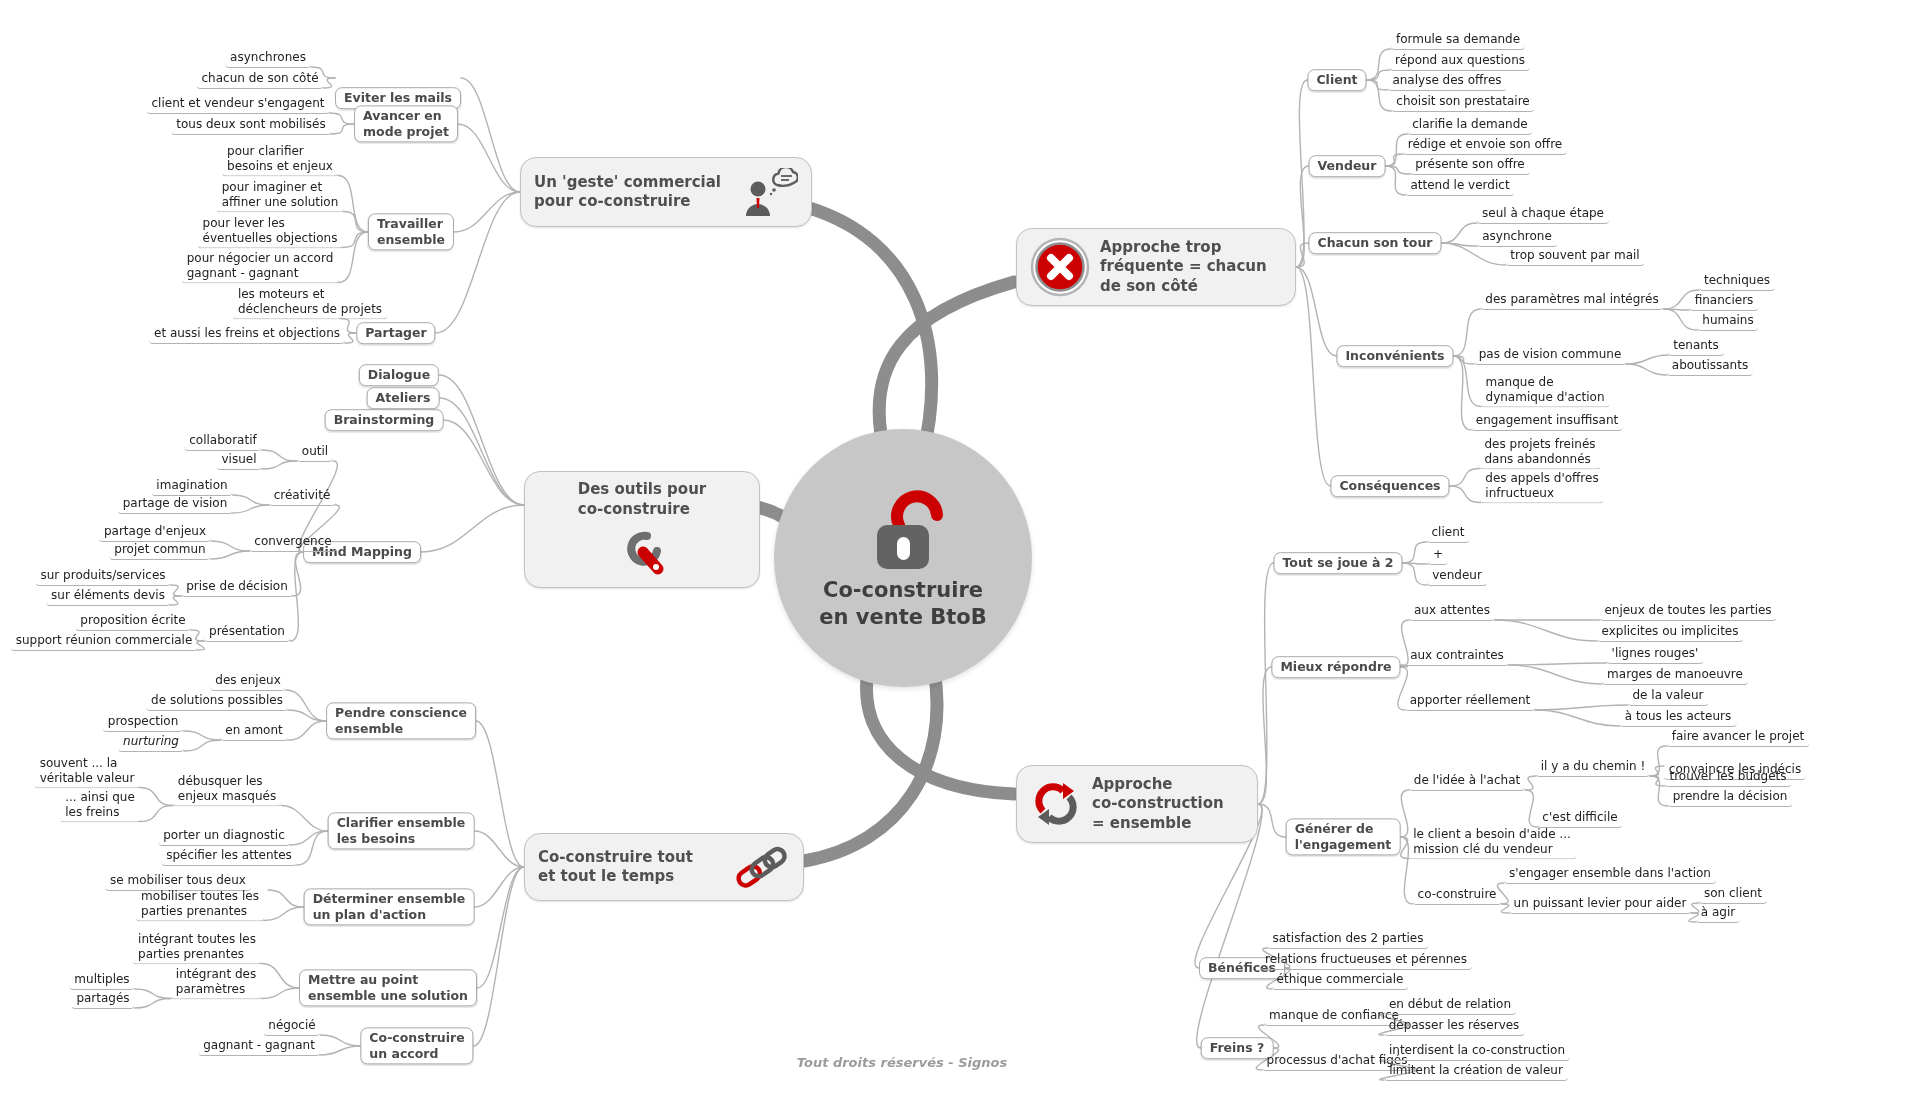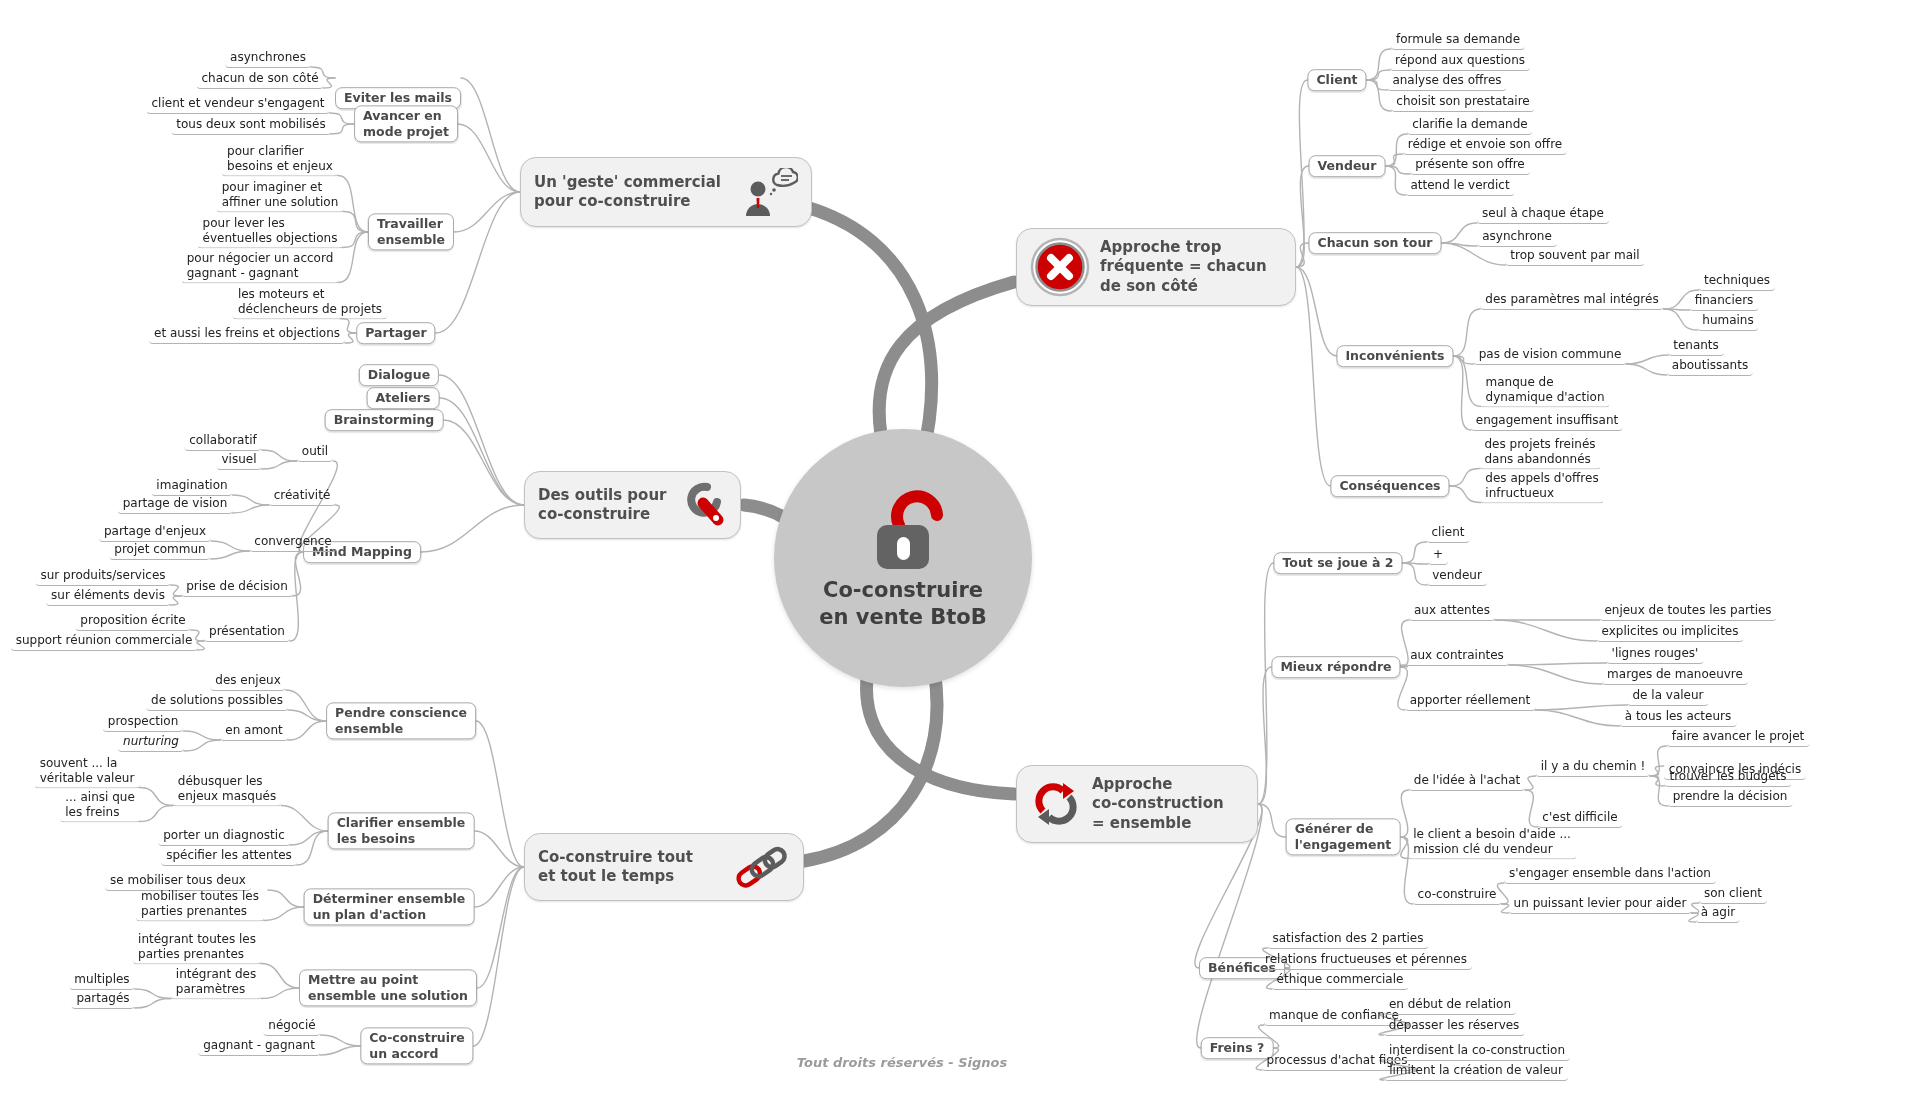--- a/index.html
+++ b/index.html
@@ -23,21 +23,21 @@
     padding:2px 8px;box-shadow:0 1px 1px rgba(0,0,0,0.10);
   }
   .main{
     position:absolute;z-index:3;display:flex;align-items:center;gap:10px;
     background:#f1f1f1;border:1.4px solid #c2c2c2;border-radius:16px;
     padding:8px 13px;font-size:15px;font-weight:bold;color:#4f4f4f;
     line-height:1.3;box-sizing:border-box;box-shadow:0 1px 2px rgba(0,0,0,0.12);
   }
   .main .label{white-space:pre-line;flex:1;}
   #main-1{left:520px;top:157px;width:292px;min-height:70px;}
-  #main-2{left:524px;top:471px;width:217px;min-height:66px;}
+  #main-2{left:524px;top:471px;width:236px;min-height:66px;flex-direction:column;}
   #main-3{left:524px;top:833px;width:280px;min-height:68px;}
   #main-4{left:1016px;top:228px;width:280px;min-height:76px;}
   #main-5{left:1016px;top:765px;width:242px;min-height:78px;}
   #center-circle{
     position:absolute;z-index:2;left:774px;top:429px;width:258px;height:258px;
     border-radius:50%;background:#c7c7c7;
     display:flex;flex-direction:column;align-items:center;justify-content:center;gap:4px;
     box-shadow:0 2px 5px rgba(0,0,0,0.12);
   }
   #center-label{

